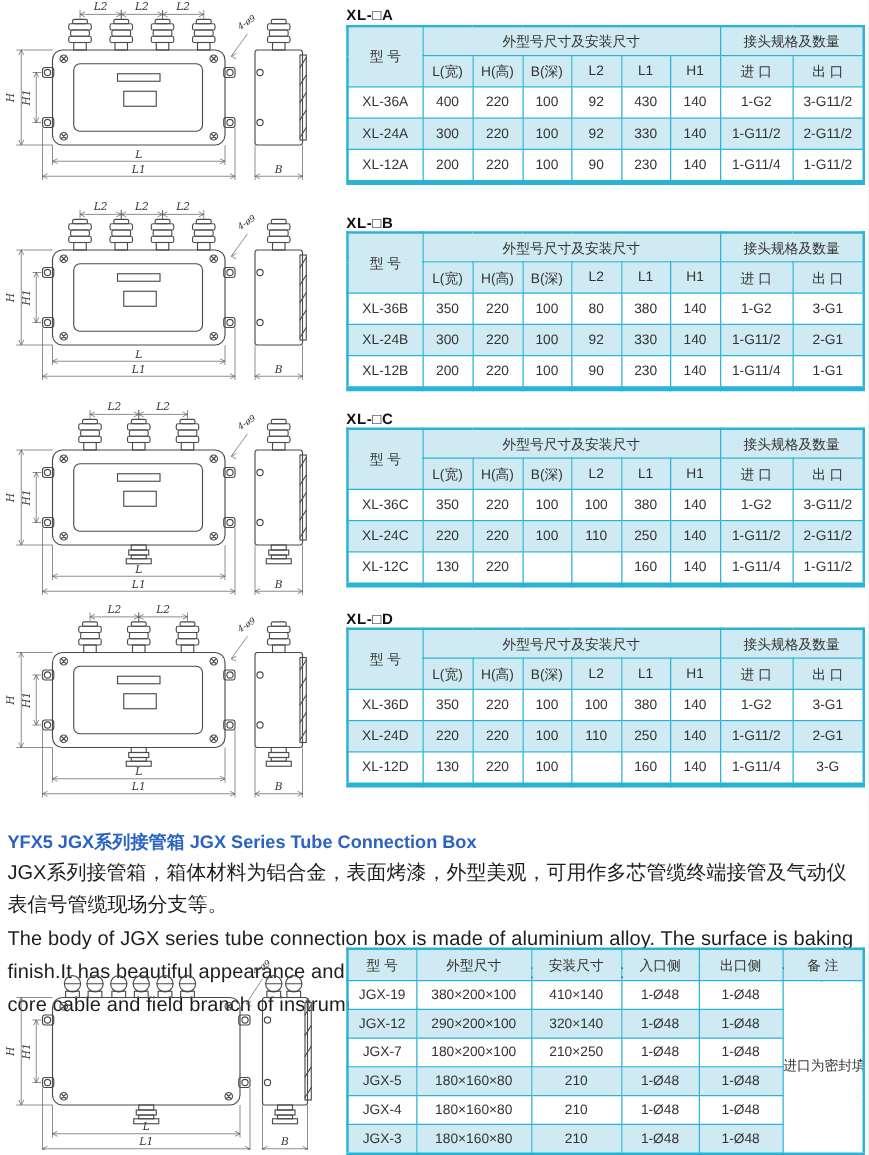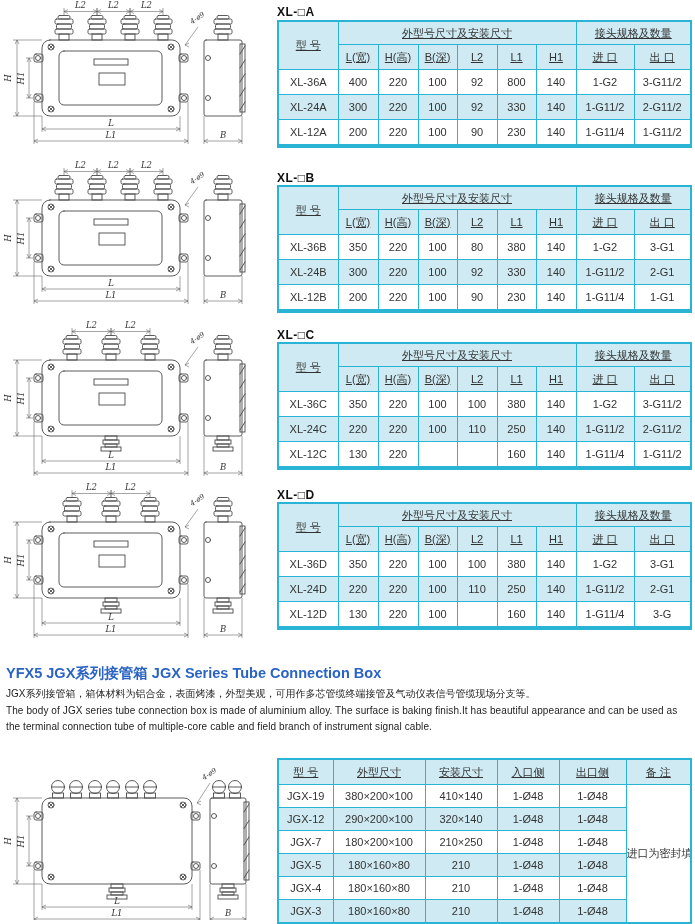--- a/index.html
+++ b/index.html
@@ -5,31 +5,31 @@
   html,body{margin:0;padding:0;background:#e8e8e8;}
   .page{position:relative;width:695px;height:924px;background:#ffffff;overflow:hidden;
         font-family:"Liberation Sans",sans-serif;color:#2b2b2b;}
   .abs{position:absolute;}
   .sec-label{font-size:12px;font-weight:bold;color:#111;letter-spacing:.5px;}
   
   table.spec{border-collapse:collapse;table-layout:fixed;width:413px;
              border:2px solid var(--cyan);border-bottom:4px solid var(--cyan);}
   table.spec th,table.spec td{border:1.5px solid var(--cyan);text-align:center;padding:0;
              font-size:11px;color:#333;overflow:hidden;white-space:nowrap;font-weight:normal;}
-  table.spec thead th{background:var(--cellbg);text-decoration:underline;}
+  table.spec thead th{background:var(--cellbg);}
   table.spec thead tr:first-child th{height:22px;}
   table.spec thead tr:last-child th{height:24px;}
   table.spec tbody td{height:24px;background:#fff;}
   table.spec tbody tr:nth-child(even) td{background:var(--cellbg);}
   table.jgx thead th{height:24px;}
   table.jgx tbody td{height:22px;}
   td.remark{background:#fff !important;white-space:normal;font-size:11px;line-height:1.7;
             padding:0 5px;vertical-align:middle;}
   .jgx-title{font-size:14.5px;font-weight:bold;color:var(--blue);}
-  .jgx-desc{font-size:10px;line-height:1.65;color:#1d1d1d;}
+  .jgx-desc{font-size:16px;line-height:1.65;color:#1d1d1d;}
   .jgx-desc .en{letter-spacing:.1px;}
   
   .dwg svg .st{stroke:#4a4a4a;stroke-width:.9;fill:none;stroke-linecap:round;}
   .dwg svg .dm{stroke:#5a5a5a;stroke-width:.55;fill:none;}
   .dim-t{fill:#333;font-family:"DejaVu Serif",serif;font-style:italic;font-size:8.5px;stroke:none;}
   .dim-s{fill:#333;font-family:"DejaVu Serif",serif;font-style:italic;font-size:7px;stroke:none;}
 </style>
 </head>
 <body>
 
@@ -177,21 +177,21 @@
             <th>出 口</th>
           </tr>
         </thead>
         <tbody>
           <tr>
             <td>XL-36A</td>
             <td>400</td>
             <td>220</td>
             <td>100</td>
             <td>92</td>
-            <td>800</td>
+            <td>430</td>
             <td>140</td>
             <td>1-G2</td>
             <td>3-G11/2</td>
           </tr>
           <tr>
             <td>XL-24A</td>
             <td>300</td>
             <td>220</td>
             <td>100</td>
             <td>92</td>

